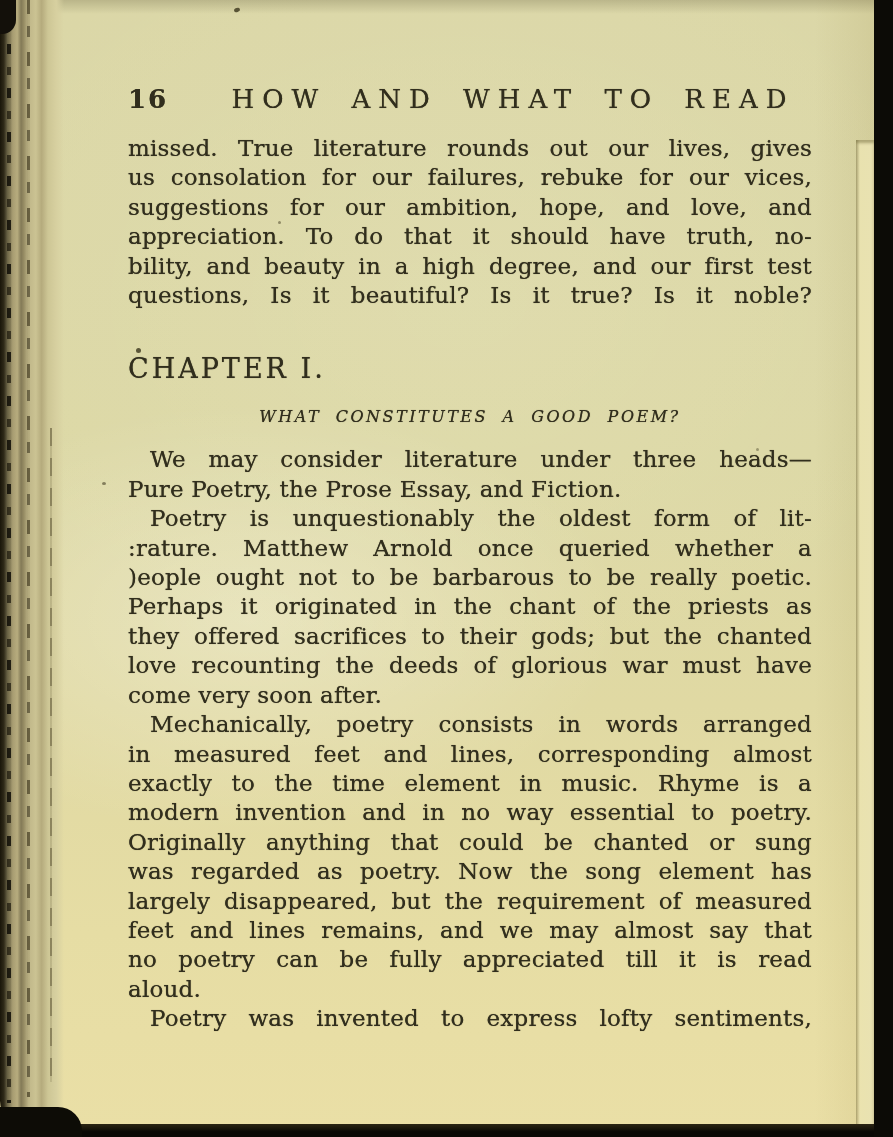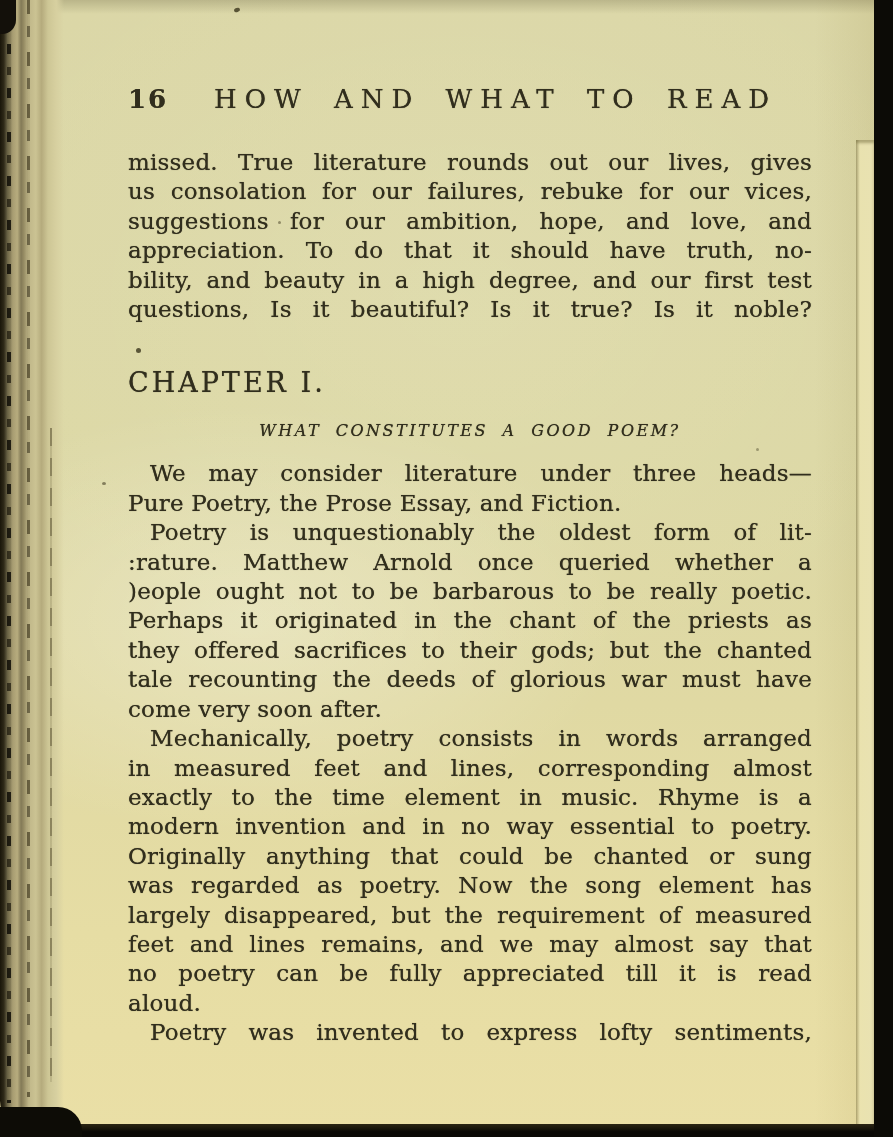--- a/index.html
+++ b/index.html
@@ -67,25 +67,25 @@
     box-shadow:inset 0 3px 3px rgba(100,90,45,0.45);
   }
   
   .text {
     position:absolute; left:128px; top:84px; width:684px;
     color:#312e1d; font-size:23px; line-height:29.4px;
     text-shadow:0 0 0.7px rgba(49,46,29,0.85);
   }
   .runhead { display:flex; align-items:baseline; height:30px; line-height:30px; font-size:26px; }
   .pagenum  { width:86px; letter-spacing:2px; font-weight:bold; text-shadow:0 0 0.5px rgba(49,46,29,0.8); }
-  .runtitle { flex:1; letter-spacing:8px; word-spacing:9px; }
+  .runtitle { flex:1; text-align:center; letter-spacing:8px; word-spacing:9px; }
   .ln { text-align:justify; text-align-last:justify; letter-spacing:0.2px; }
   .ln.last { text-align-last:left; }
   .ln.ind  { text-indent:22px; }
-  .intro   { margin-top:34px; }
+  .intro   { margin-top:20px; }
   .chapter {
     margin-top:42px; line-height:33px;
     font-size:27px; letter-spacing:3px;
   }
   .subhead {
     margin-top:16px; margin-bottom:12px; text-align:center; line-height:32px;
     font-style:italic; font-size:16px; letter-spacing:2.5px; word-spacing:7px;
   }
   
   .speck { position:absolute; background:rgba(58,52,28,0.8); border-radius:50%; }
@@ -140,21 +140,21 @@
       <div class="ln ind">We may consider literature under three heads—</div>
       <div class="ln last">Pure Poetry, the Prose Essay, and Fiction.</div>
     </div>
 
     <div class="para">
       <div class="ln ind">Poetry is unquestionably the oldest form of lit-</div>
       <div class="ln">:rature.  Matthew Arnold once queried whether a</div>
       <div class="ln">)eople ought not to be barbarous to be really poetic.</div>
       <div class="ln">Perhaps it originated in the chant of the priests as</div>
       <div class="ln">they offered sacrifices to their gods; but the chanted</div>
-      <div class="ln">tale recounting the deeds of glorious war must have</div>
+      <div class="ln">love recounting the deeds of glorious war must have</div>
       <div class="ln last">come very soon after.</div>
     </div>
 
     <div class="para">
       <div class="ln ind">Mechanically, poetry consists in words arranged</div>
       <div class="ln">in measured feet and lines, corresponding almost</div>
       <div class="ln">exactly to the time element in music.  Rhyme is a</div>
       <div class="ln">modern invention and in no way essential to poetry.</div>
       <div class="ln">Originally anything that could be chanted or sung</div>
       <div class="ln">was regarded as poetry.  Now the song element has</div>

